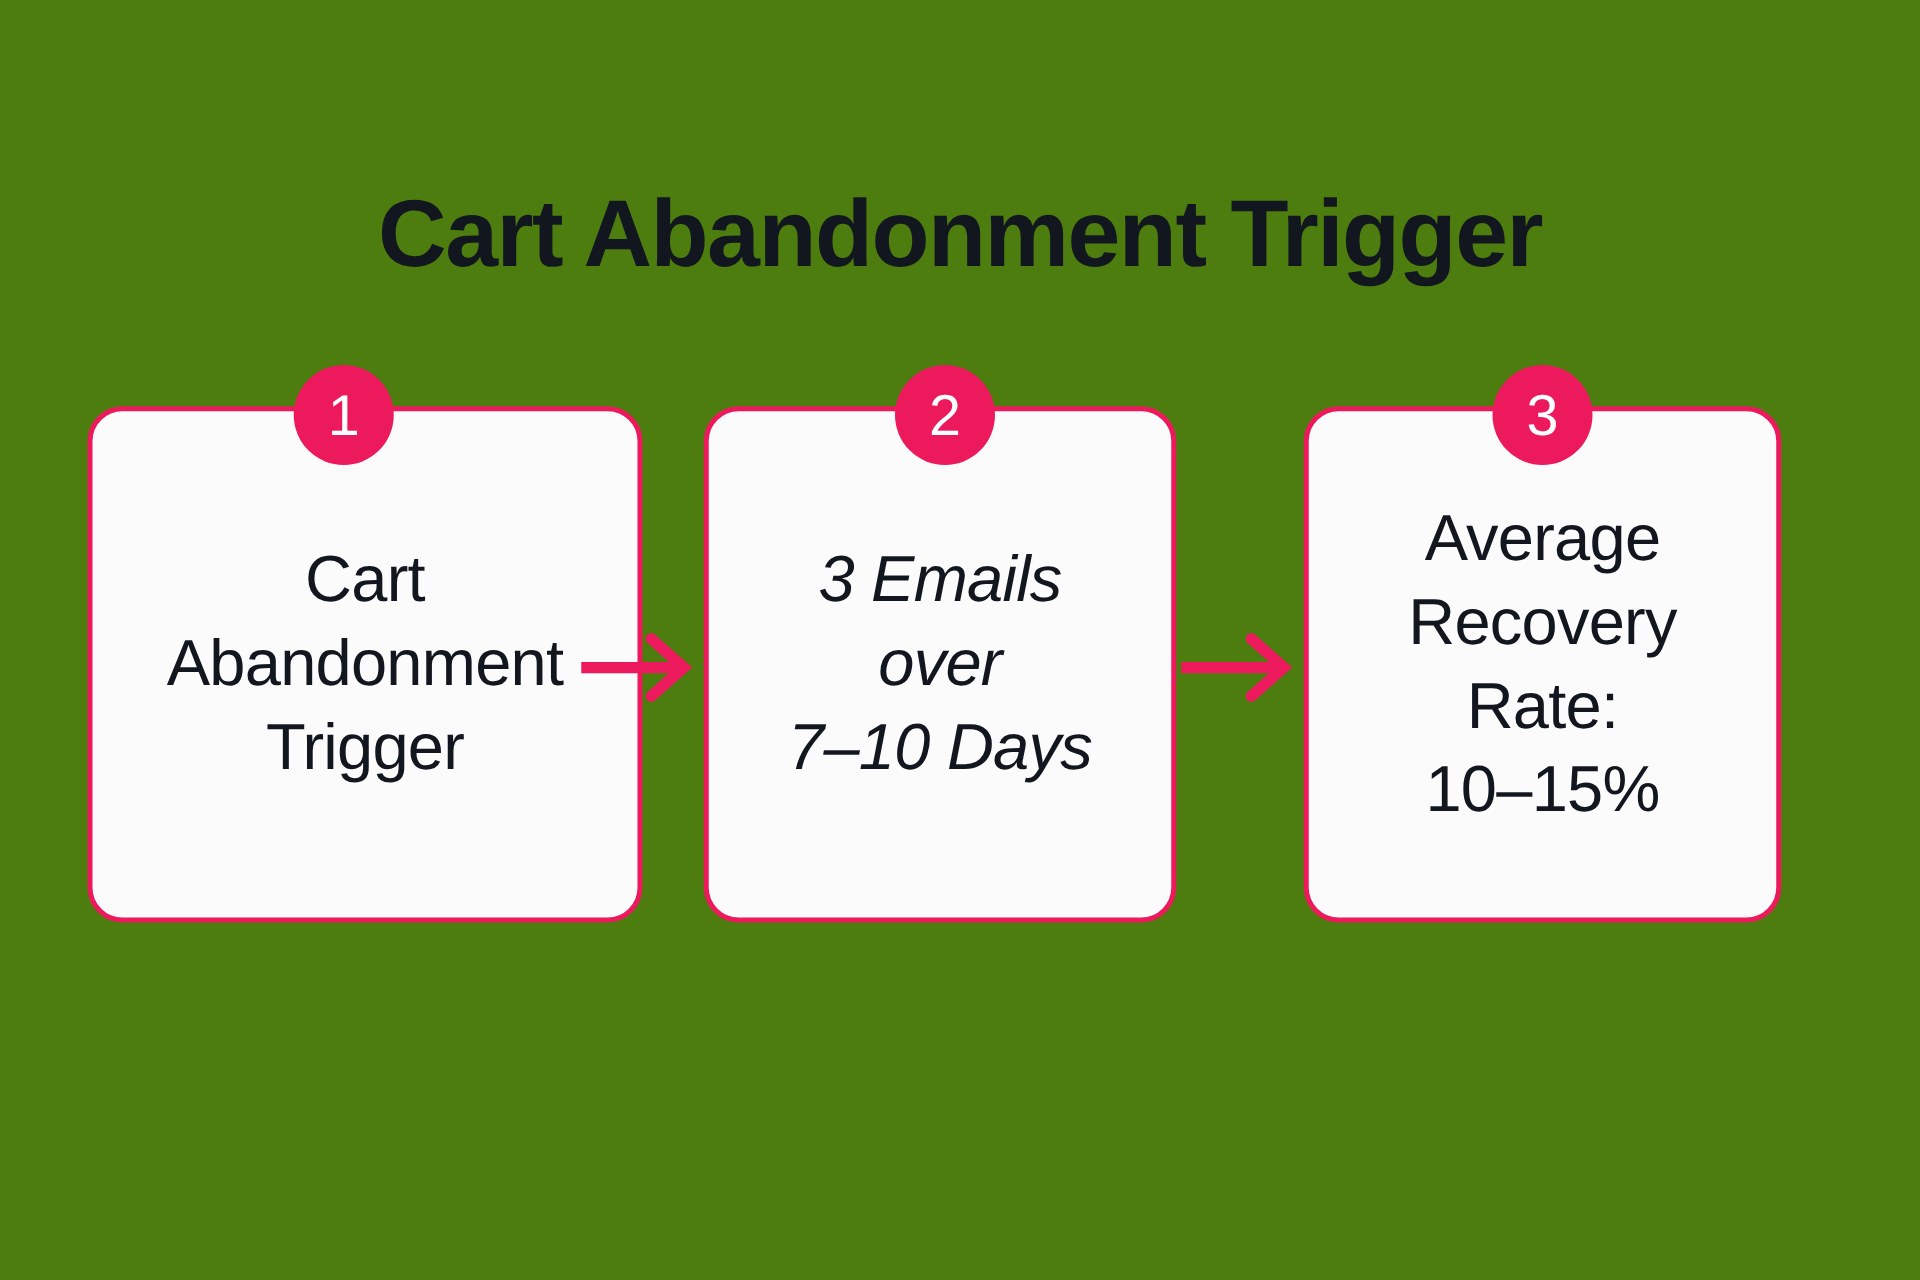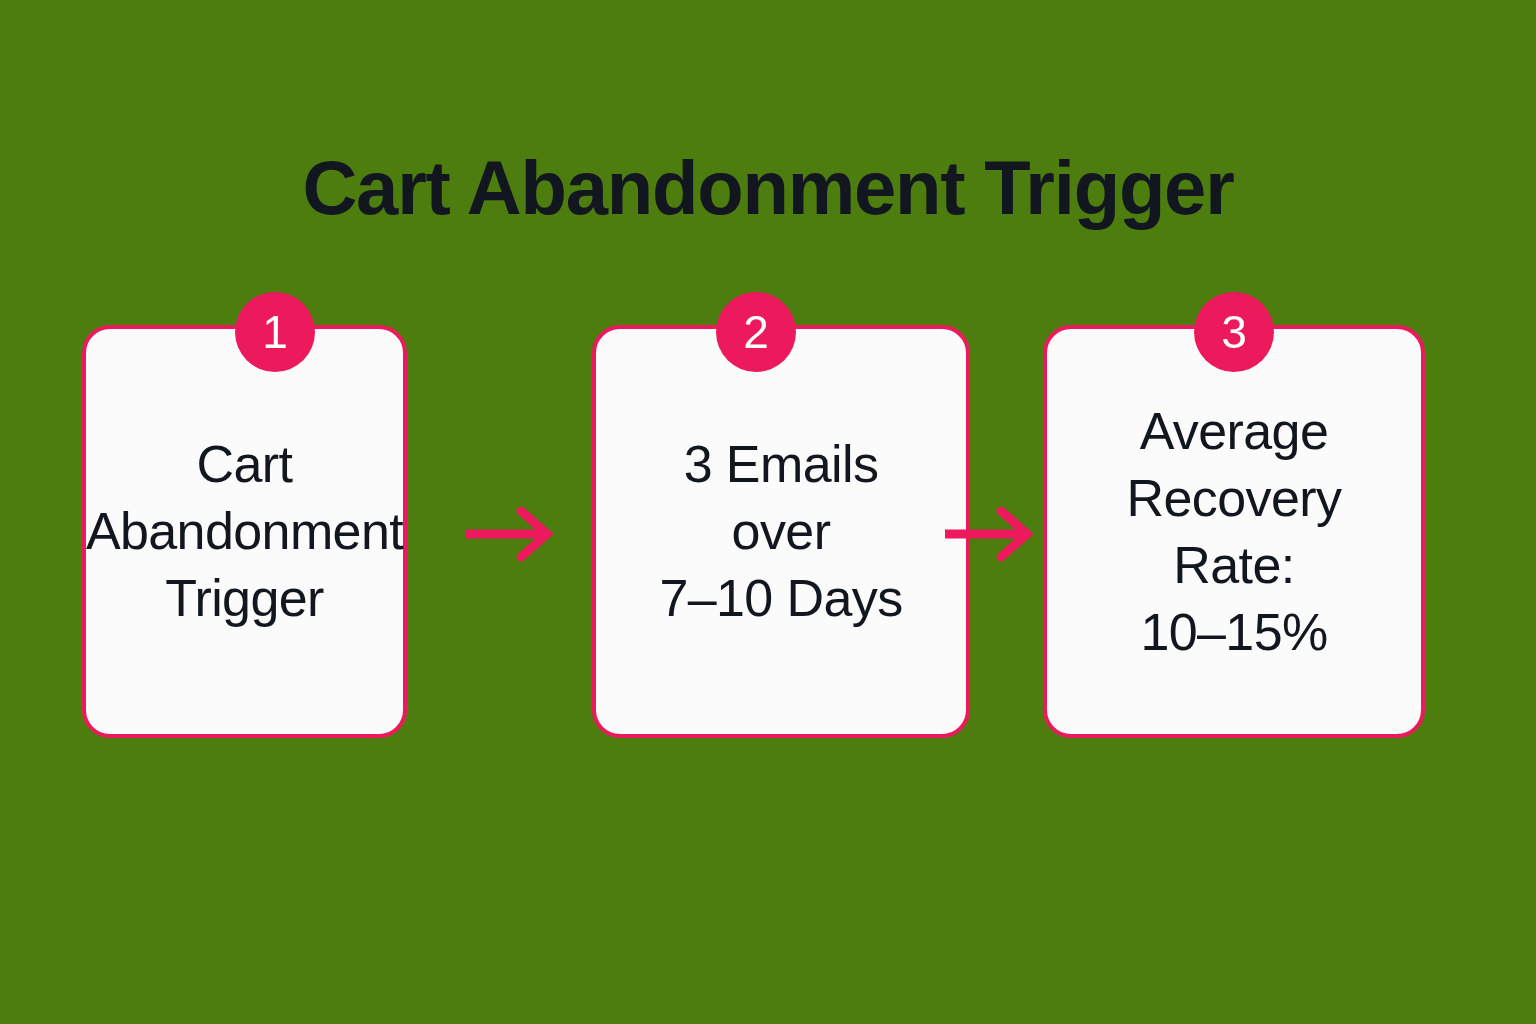--- a/index.html
+++ b/index.html
@@ -50,22 +50,22 @@
     top: 325px;
     height: 413px;
     box-sizing: border-box;
     border: 4.5px solid #EC1A5C;
     border-radius: 28px;
     background: #FCFBFB;
     display: flex;
     align-items: center;
     justify-content: center;
   }
-  .step-1 { left: 82px;   width: 325px; justify-content: center; }
-  .step-2 { left: 592px;  width: 378px; }
+  .step-1 { left: 70px;   width: 444px; justify-content: center; }
+  .step-2 { left: 563px;  width: 378px; font-style: italic; }
   .step-3 { left: 1043px; width: 382px; }
 
   .step-label {
     font-size: 52px;
     font-weight: 500;
     line-height: 67px;
     color: #12161F;
     text-align: center;
     letter-spacing: -0.6px;
     white-space: pre-line;

